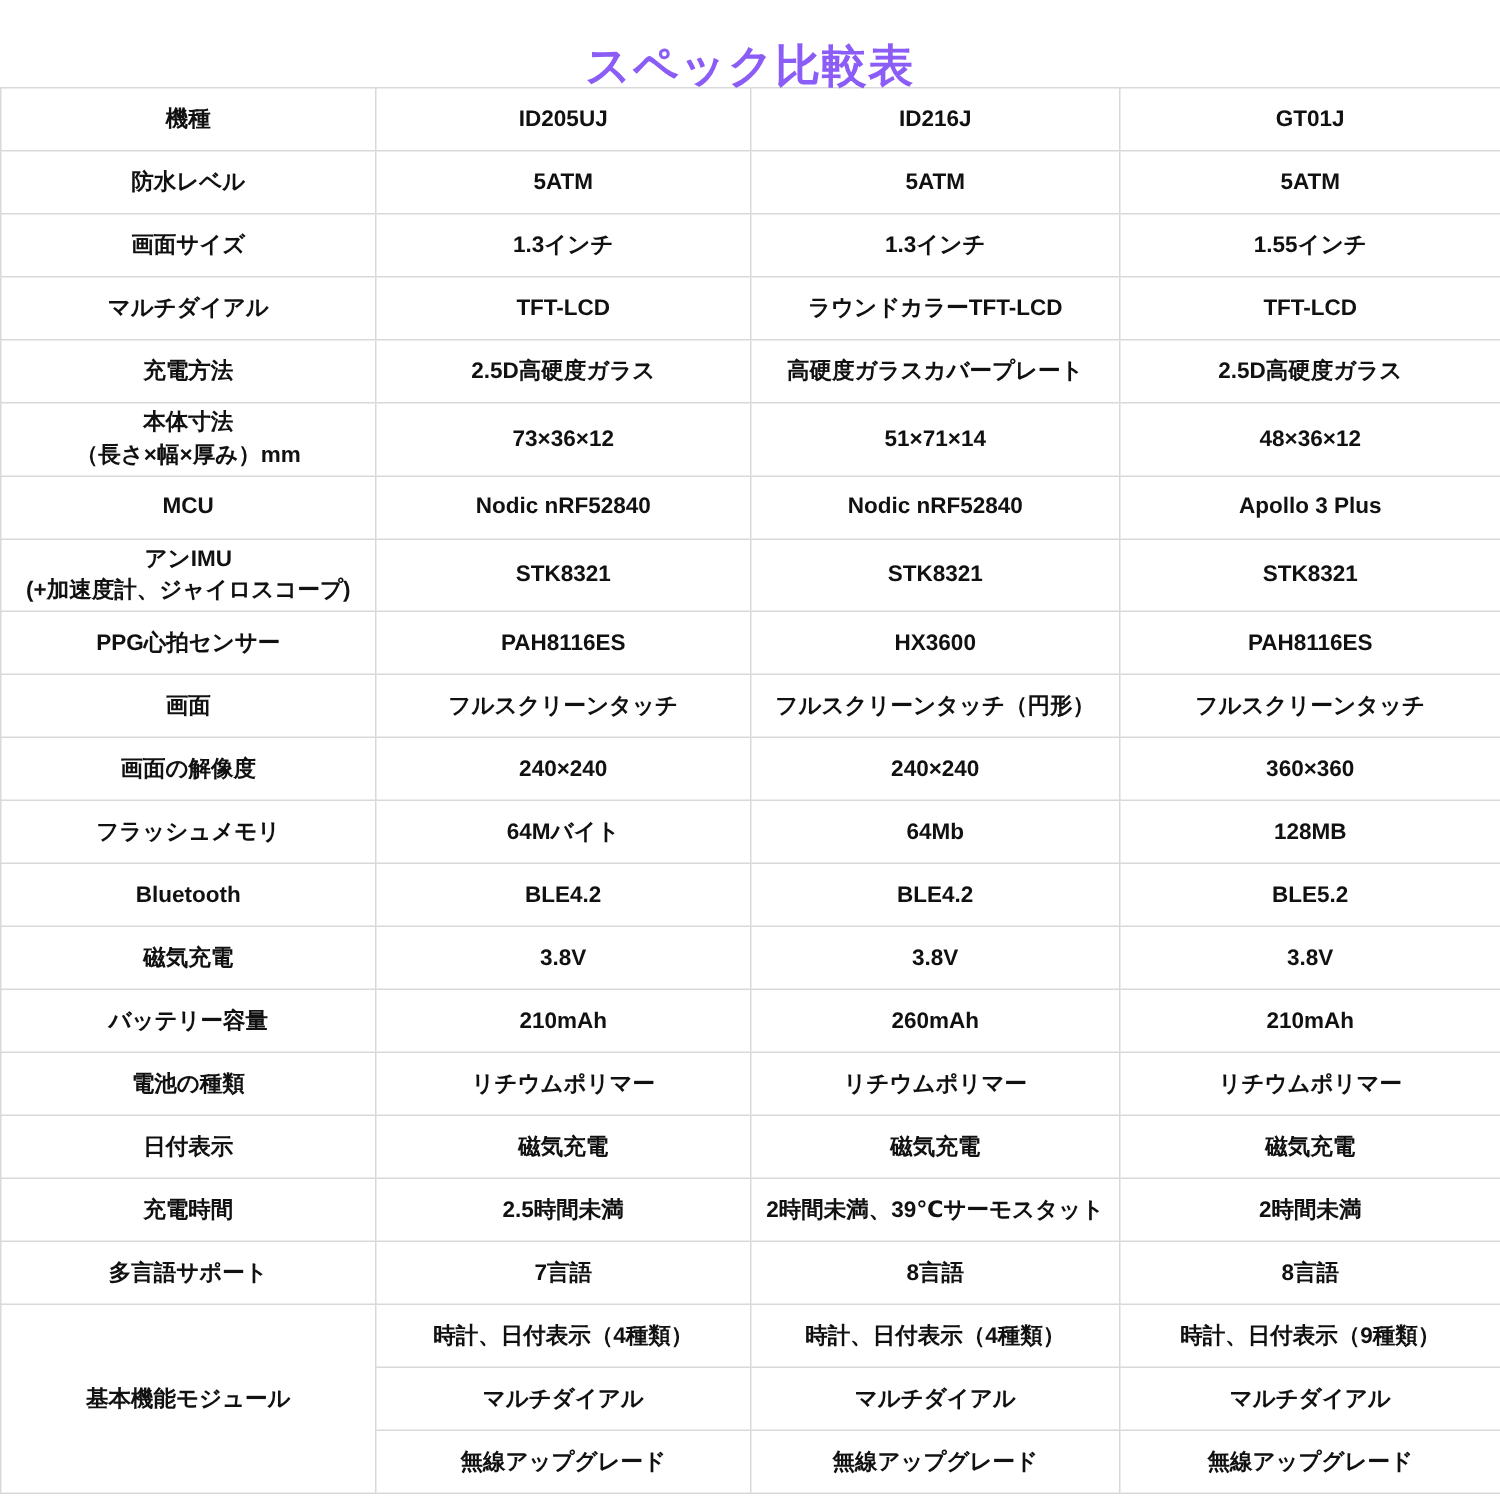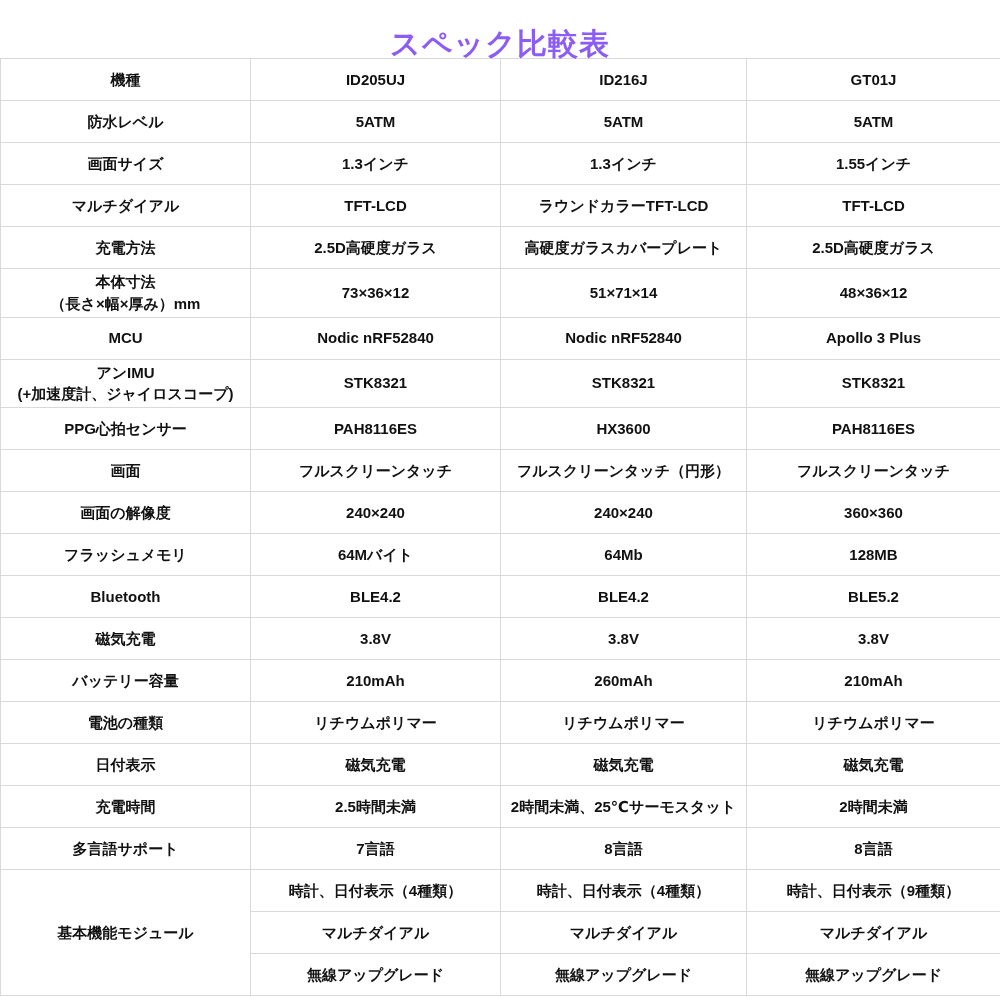--- a/index.html
+++ b/index.html
@@ -163,21 +163,21 @@
         </tr>
         <tr>
           <td>日付表示</td>
           <td>磁気充電</td>
           <td>磁気充電</td>
           <td>磁気充電</td>
         </tr>
         <tr>
           <td>充電時間</td>
           <td>2.5時間未満</td>
-          <td>2時間未満、25℃サーモスタット</td>
+          <td>2時間未満、39℃サーモスタット</td>
           <td>2時間未満</td>
         </tr>
         <tr>
           <td>多言語サポート</td>
           <td>7言語</td>
           <td>8言語</td>
           <td>8言語</td>
         </tr>
         <tr>
           <td rowspan="3">基本機能モジュール</td>

